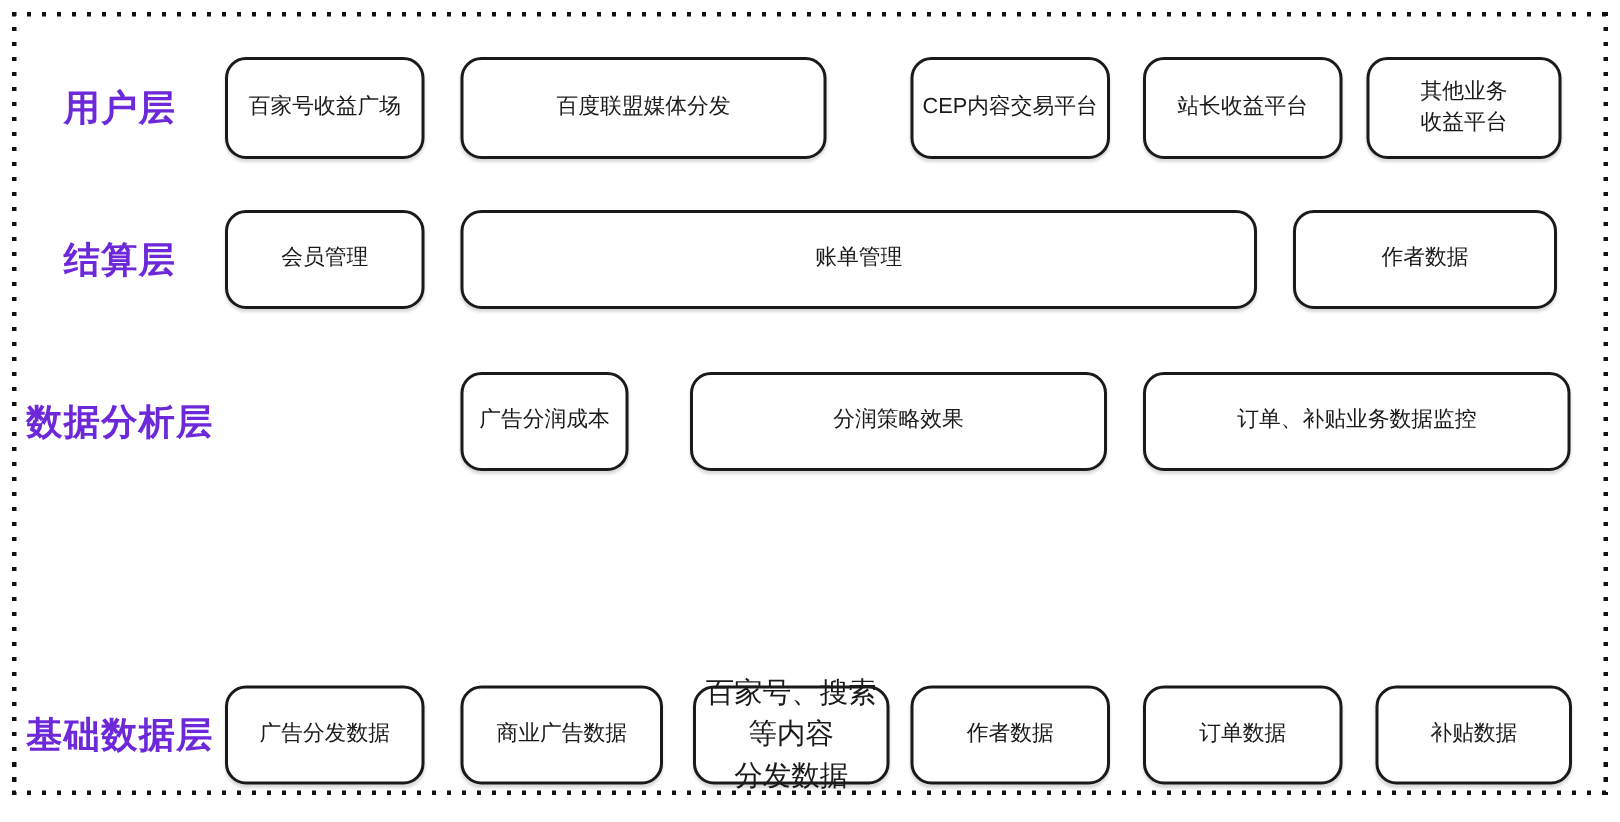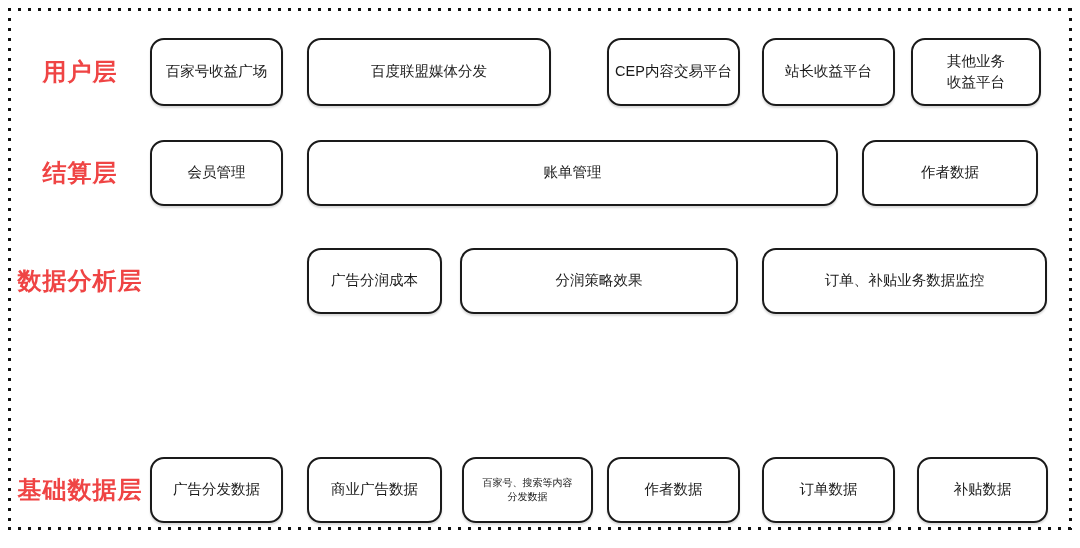--- a/index.html
+++ b/index.html
@@ -39,21 +39,21 @@
     position: absolute;
     left: 0;
     top: 0;
     bottom: 0;
     width: 160px;
     display: flex;
     align-items: center;
     justify-content: center;
     font-size: 24px;
     font-weight: 700;
-    color: #ef4444;
+    color: #6d28d9;
     letter-spacing: 1px;
     white-space: nowrap;
   }
   .box {
     position: absolute;
     top: 0;
     bottom: 0;
     box-sizing: border-box;
     border: 2px solid #1a1a1a;
     border-radius: 14px;
@@ -106,42 +106,42 @@
     <div class="box" style="left:307px;width:531px">
       <span class="box-label">账单管理</span>
     </div>
     <div class="box" style="left:862px;width:176px">
       <span class="box-label">作者数据</span>
     </div>
   </section>
 
   <section class="row" style="top:248px;height:66px">
     <div class="layer-label">数据分析层</div>
-    <div class="box" style="left:307px;width:135px">
+    <div class="box" style="left:307px;width:112px">
       <span class="box-label">广告分润成本</span>
     </div>
     <div class="box" style="left:460px;width:278px">
       <span class="box-label">分润策略效果</span>
     </div>
     <div class="box" style="left:762px;width:285px">
       <span class="box-label">订单、补贴业务数据监控</span>
     </div>
   </section>
 
 
   <section class="row" style="top:457px;height:66px">
     <div class="layer-label">基础数据层</div>
     <div class="box" style="left:150px;width:133px">
       <span class="box-label">广告分发数据</span>
     </div>
     <div class="box" style="left:307px;width:135px">
       <span class="box-label">商业广告数据</span>
     </div>
     <div class="box" style="left:462px;width:131px">
-      <span class="box-label" style="font-size:10px">百家号、搜索等内容
+      <span class="box-label" style="font-size:19px">百家号、搜索等内容
 分发数据</span>
     </div>
     <div class="box" style="left:607px;width:133px">
       <span class="box-label">作者数据</span>
     </div>
     <div class="box" style="left:762px;width:133px">
       <span class="box-label">订单数据</span>
     </div>
     <div class="box" style="left:917px;width:131px">
       <span class="box-label">补贴数据</span>

